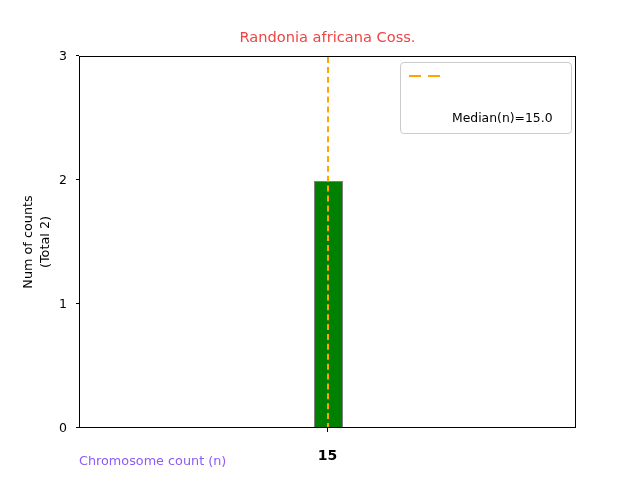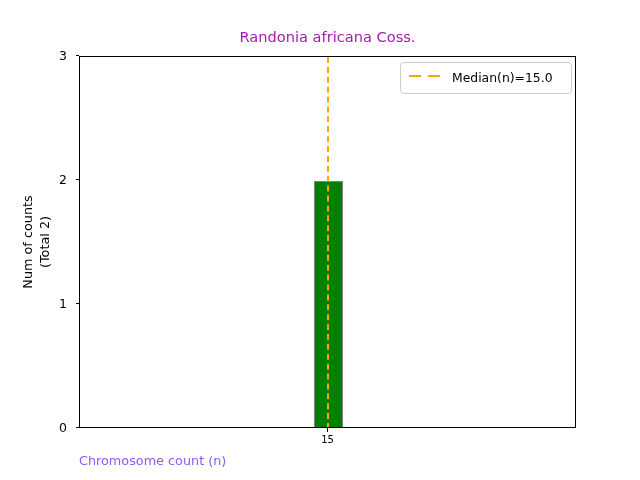--- a/index.html
+++ b/index.html
@@ -23,21 +23,21 @@
   }
 
   
   #chart-title {
     position: absolute;
     left: 79px;
     top: 28px;
     width: 497px;
     text-align: center;
     font-size: 14.6px;
-    color: #a21caf;
+    color: #ef4444;
     white-space: nowrap;
   }
 
   
   #plot-area {
     position: absolute;
     left: 79px;
     top: 56px;
     width: 497px;
     height: 372px;
@@ -83,27 +83,28 @@
   
   .xtick-mark {
     position: absolute;
     top: 428px;
     width: 0;
     height: 3.5px;
     border-left: 1.15px solid #000000;
   }
   .xtick-label {
     position: absolute;
-    top: 433px;
-    font-size: 10px;
+    top: 448px;
+    font-size: 14px;
     line-height: 14px;
     color: #000000;
     text-align: center;
     white-space: nowrap;
     transform: translateX(-50%);
+    font-weight: bold;
   }
 
   
   #xlabel {
     position: absolute;
     left: 79px;
     top: 453px;
     width: 497px;
     text-align: left;
     font-size: 12.8px;
@@ -153,20 +154,21 @@
     border-top: 2.6px solid #FFA500;
   }
   #legend-swatch::before { left: 0px;  width: 12px; }
   #legend-swatch::after  { left: 19px; width: 12px; }
 
   #legend-text {
     font-size: 12.4px;
     line-height: 17px;
     color: #000000;
     white-space: nowrap;
+    margin-top: 40px;
   }
   #legend-text div { text-align: left; }
 </style>
 </head>
 <body>
 
 <div id="figure">
 
   <div id="chart-title">Randonia africana Coss.</div>
 

